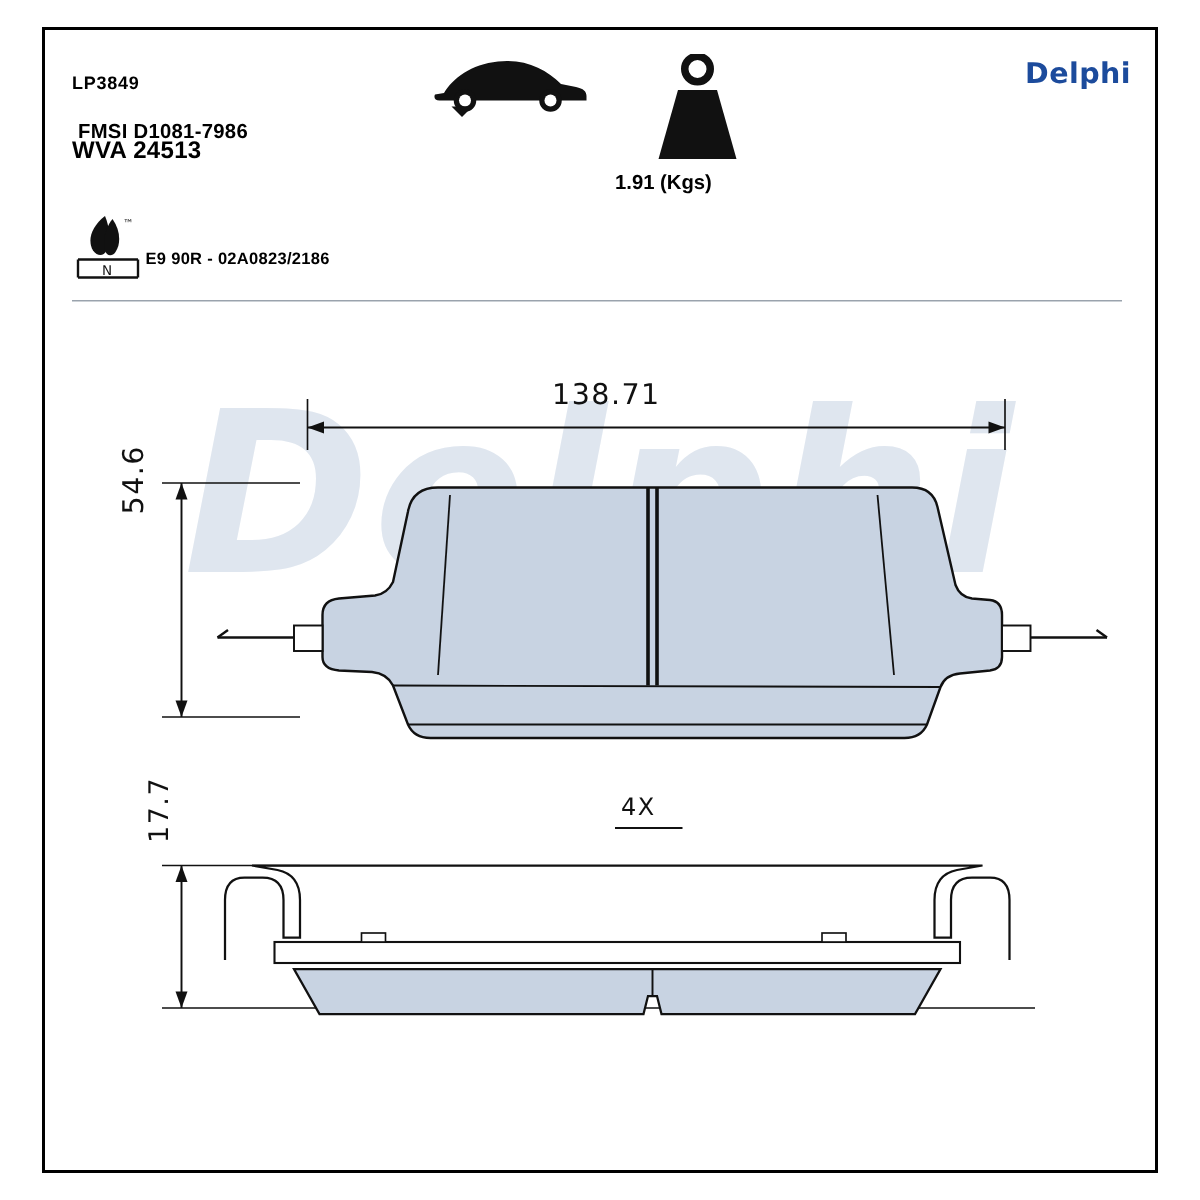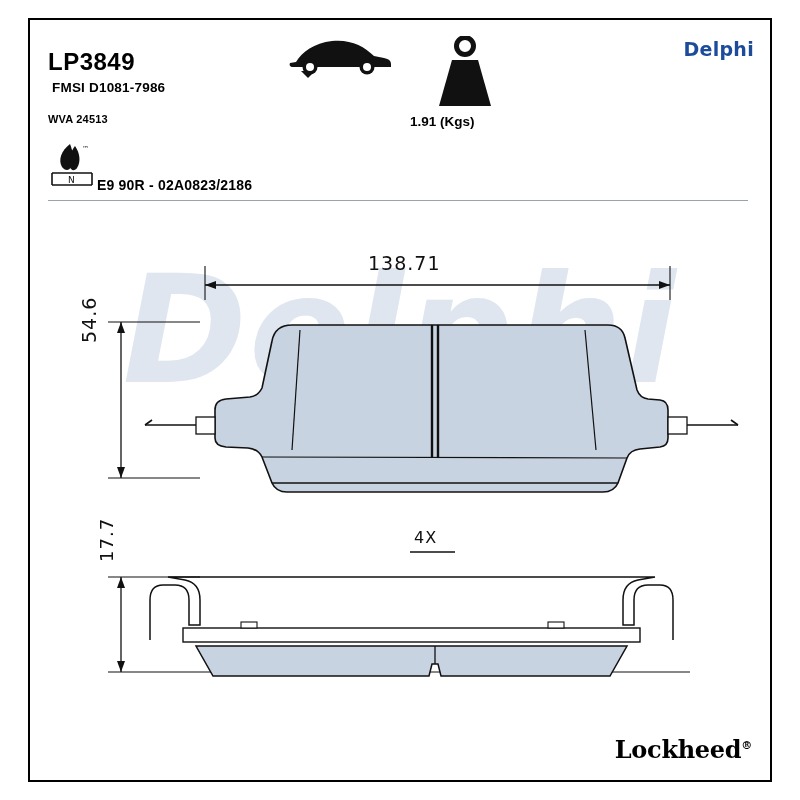--- a/index.html
+++ b/index.html
@@ -57,46 +57,46 @@
     font-weight: bold;
     font-size: 19px;
     color: #1c4b9c;
     letter-spacing: .3px;
   }
   .part-no {
     position: absolute;
     left: 48px;
     top: 48px;
     font-weight: bold;
-    font-size: 24px;
+    font-size: 12px;
     letter-spacing: .5px;
   }
   .fmsi {
     position: absolute;
     left: 52px;
     top: 80px;
     font-weight: bold;
     font-size: 13.5px;
     letter-spacing: .2px;
   }
   .wva {
     position: absolute;
     left: 48px;
-    top: 113px;
-    font-weight: bold;
-    font-size: 11px;
+    top: 92px;
+    font-weight: bold;
+    font-size: 16px;
     letter-spacing: .2px;
     text-align: center;
   }
   .ece-code {
     position: absolute;
     left: 97px;
-    top: 177px;
-    font-weight: bold;
-    font-size: 14px;
+    top: 167px;
+    font-weight: bold;
+    font-size: 11px;
     letter-spacing: .2px;
   }
   .weight-label {
     position: absolute;
     left: 410px;
     top: 114px;
     width: 120px;
     text-align: left;
     font-weight: bold;
     font-size: 13.5px;
@@ -308,15 +308,14 @@
 
       <line x1="410" y1="552" x2="455" y2="552" stroke="#111" stroke-width="1.3"></line>
     </g>
   </svg>
 
   <div class="dim dim-width">138.71</div>
   <div class="dim dim-height">54.6</div>
   <div class="dim dim-thick">17.7</div>
   <div class="dim dim-qty">4X</div>
 
-  <div class="lockheed"><span>Lockheed</span><sup>®</sup></div>
 
 </div>
 
 </body></html>

